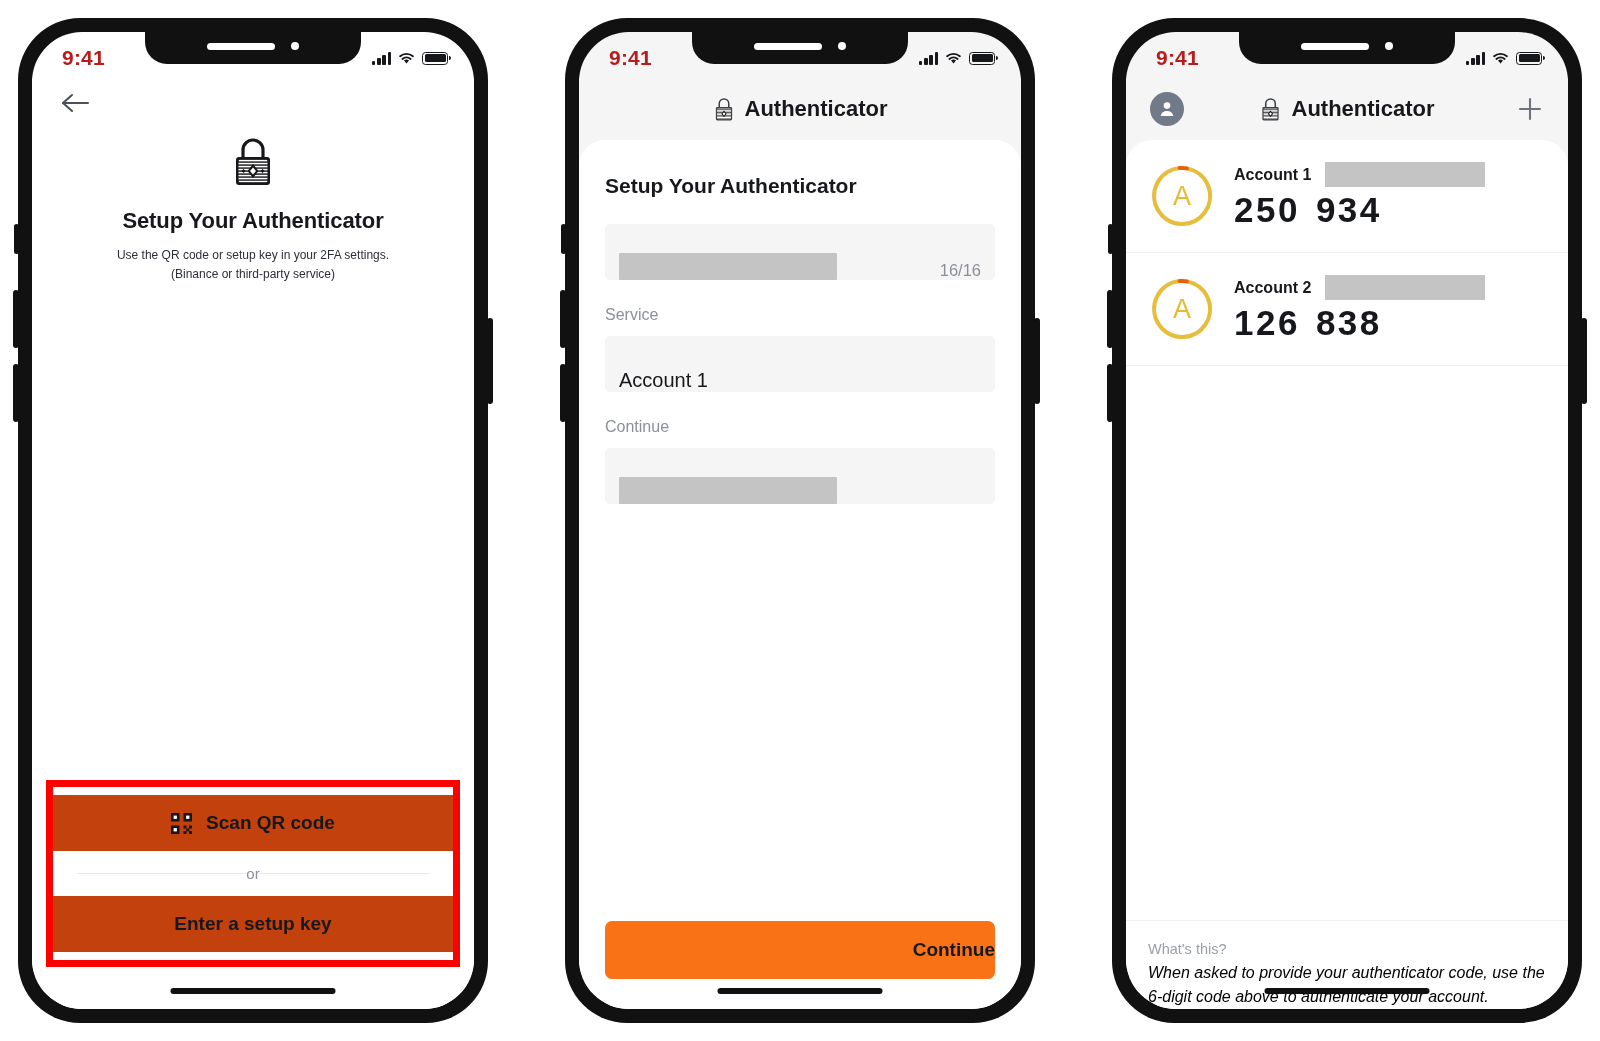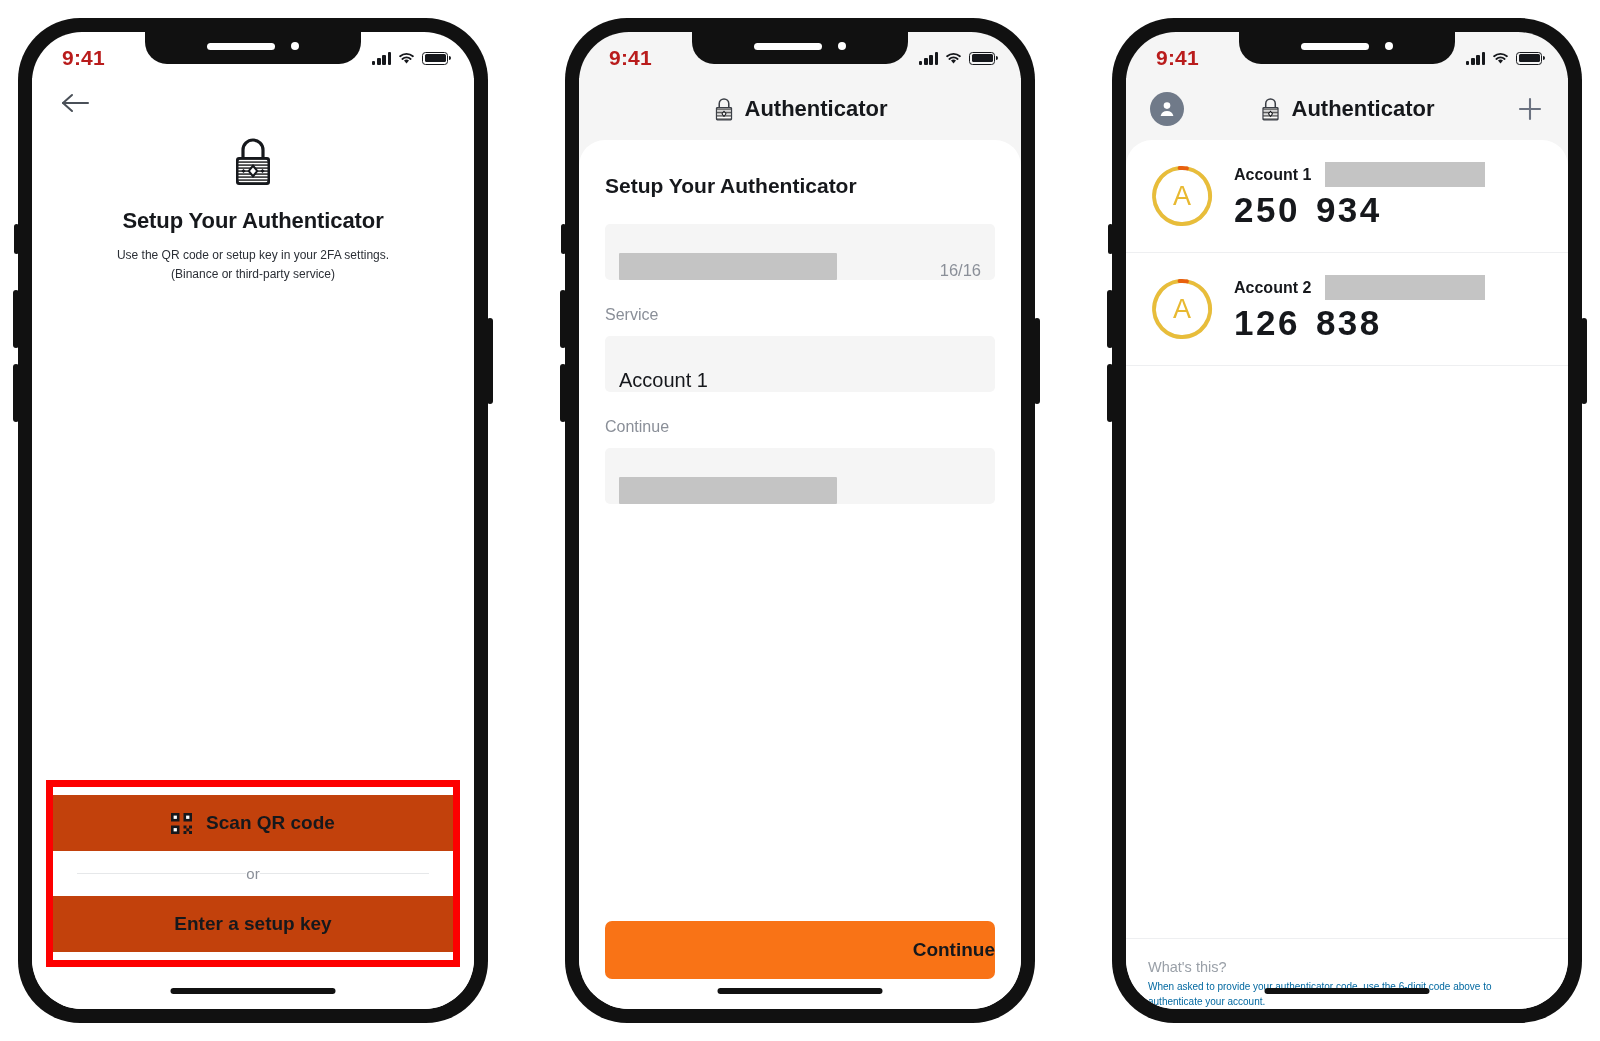--- a/index.html
+++ b/index.html
@@ -372,23 +372,24 @@
   .whats-this {
     border-top: 1px solid #eeeff1;
     padding: 20px 22px 0;
   }
   .wt-title {
     font-size: 14.5px;
     color: #9aa0a8;
     margin-bottom: 4px;
   }
   .wt-body {
-    font-size: 10px;
-    color: #0369a1;
+    font-size: 16px;
+    color: #000000;
     line-height: 1.5;
+    font-style: italic;
   }
 </style>
 </head>
 <body>
 
 <div class="stage">
 
   <div class="phone">
     <div class="btn-side btn-left-1"></div>
     <div class="btn-side btn-left-2"></div>

